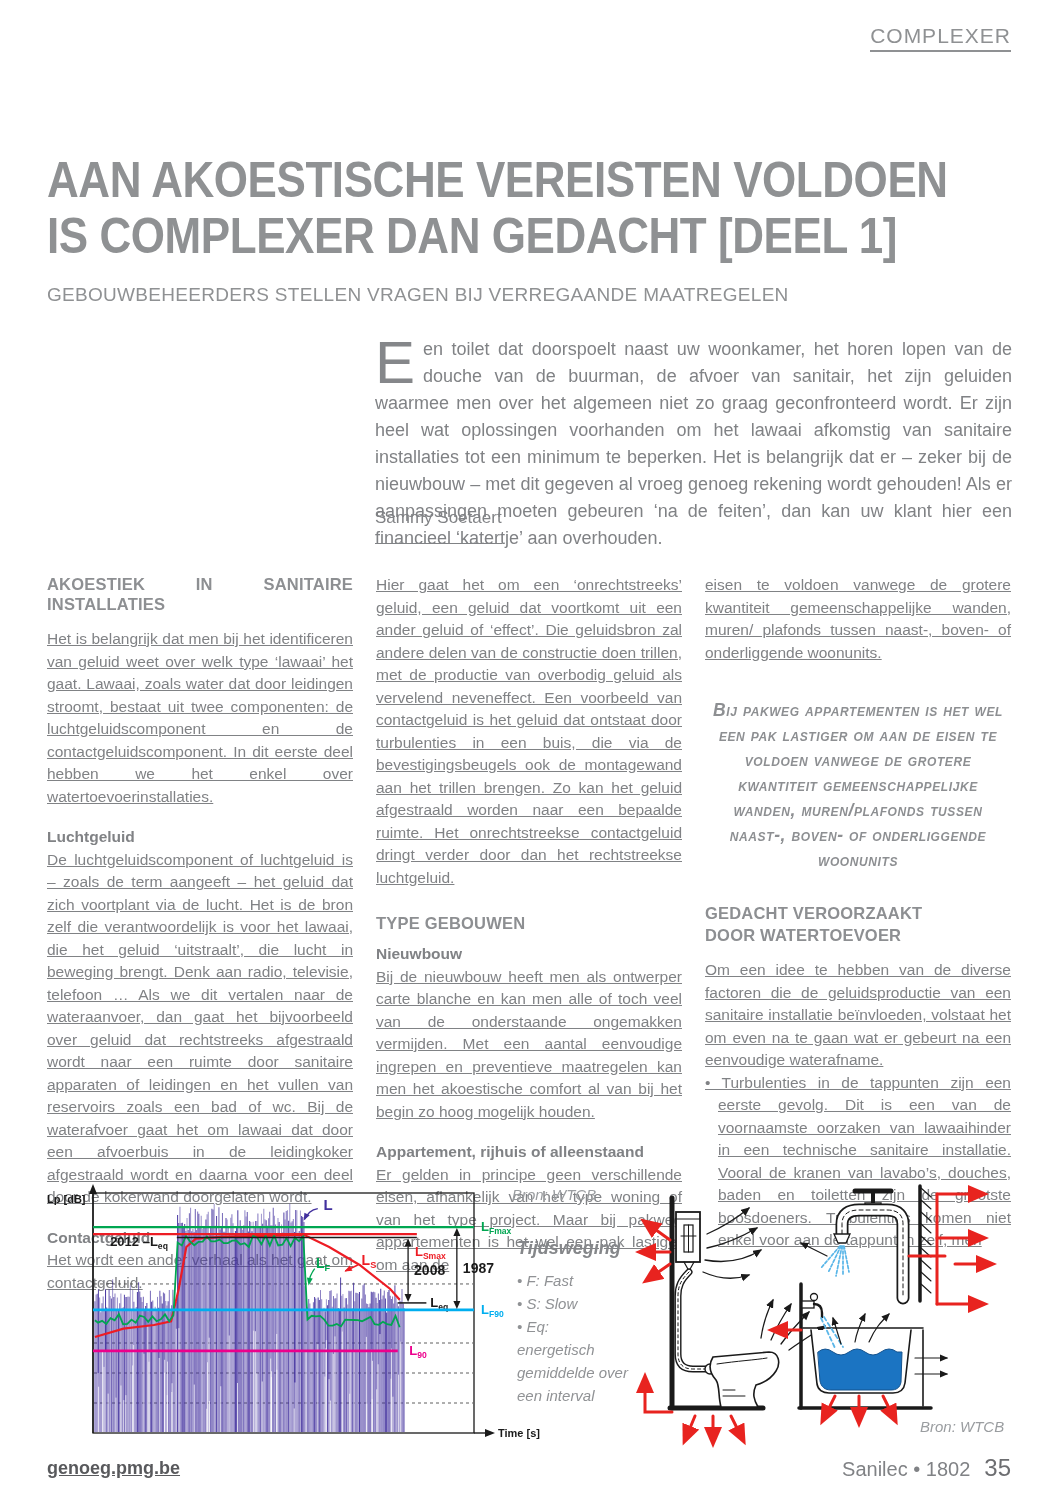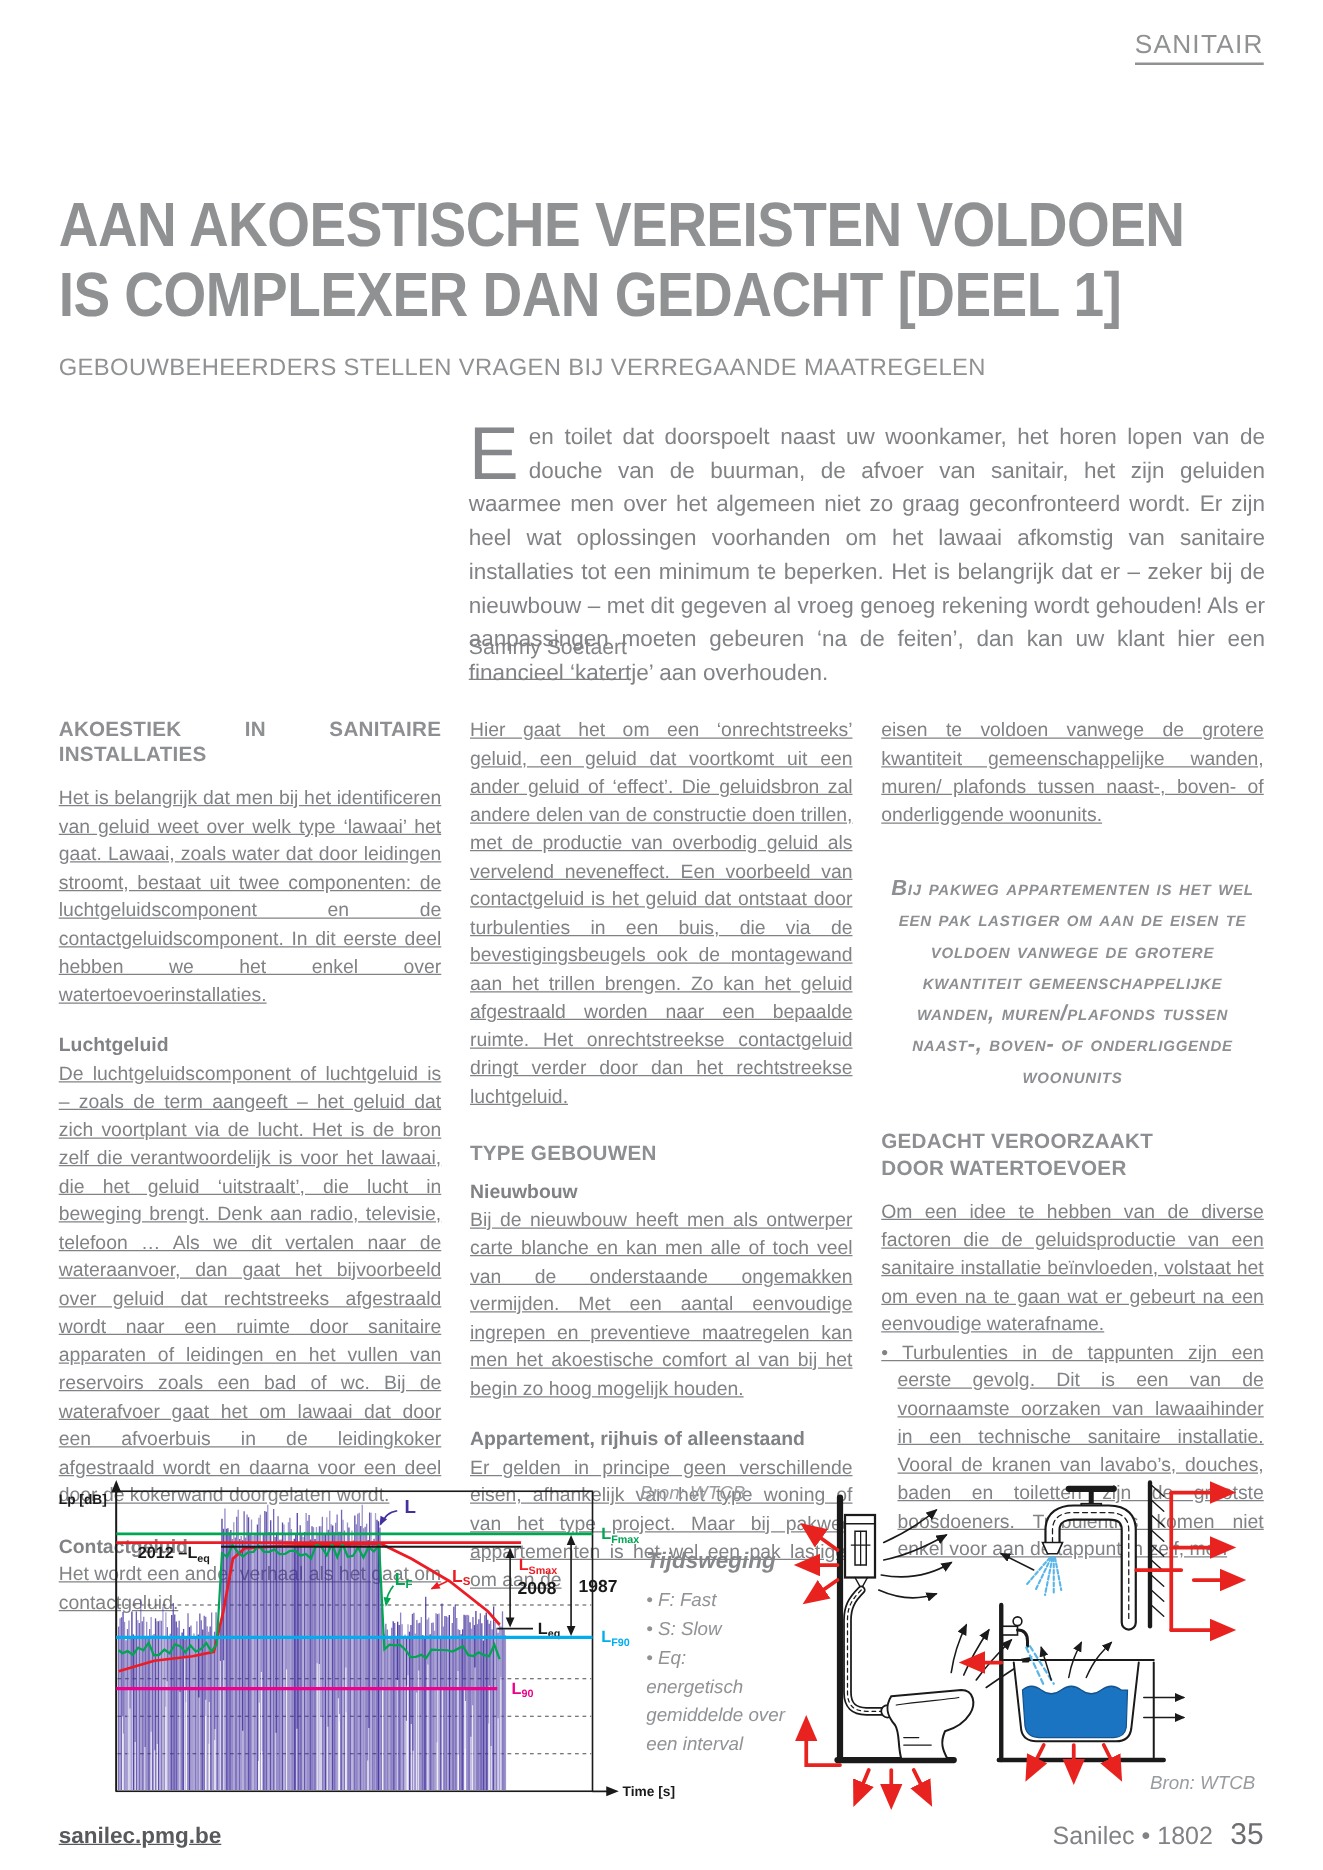--- a/index.html
+++ b/index.html
@@ -48,21 +48,21 @@
   .footer-right{position:absolute;right:47px;top:1454px;display:flex;align-items:baseline;gap:14px;}
   .footer-issue{font-size:20px;color:#808285;}
   .footer-page{font-size:24px;color:#6d6e71;}
   svg text{font-family:"Liberation Sans",sans-serif;}
 </style>
 </head>
 <body>
 
 <div class="page">
 
-  <div class="section-label">SANITAIR</div>
+  <div class="section-label">COMPLEXER</div>
 
   <div class="title">
     <div>AAN AKOESTISCHE VEREISTEN VOLDOEN</div>
     <div>IS COMPLEXER DAN GEDACHT [DEEL 1]</div>
   </div>
   <div class="subtitle">GEBOUWBEHEERDERS STELLEN VRAGEN BIJ VERREGAANDE MAATREGELEN</div>
 
   <div class="intro">
     <span class="dropcap">E</span><span>en toilet dat doorspoelt naast uw woonkamer, het horen lopen van de douche van de buurman, de afvoer van sanitair, het zijn geluiden waarmee men over het algemeen niet zo graag geconfronteerd wordt. Er zijn heel wat oplossingen voorhanden om het lawaai afkomstig van sanitaire installaties tot een minimum te beperken. Het is belangrijk dat er – zeker bij de nieuwbouw – met dit gegeven al vroeg genoeg rekening wordt gehouden! Als er aanpassingen moeten gebeuren ‘na de feiten’, dan kan uw klant hier een financieel ‘katertje’ aan overhouden.</span>
   </div>
@@ -618,19 +618,19 @@
           <path d="M220,220 L208,244" marker-end="url(#mk-red)"></path>
           <path d="M244,220 L244,246" marker-end="url(#mk-red)"></path>
           <path d="M268,220 L280,244" marker-end="url(#mk-red)"></path>
         </g>
       </g>
     </svg>
   </div>
 
   <div class="source src-diagram">Bron: WTCB</div>
 
-  <div class="footer-site">sanilec.pmg.be</div>
+  <div class="footer-site">genoeg.pmg.be</div>
   <div class="footer-right">
     <span class="footer-issue">Sanilec • 1802</span>
     <span class="footer-page">35</span>
   </div>
 
 </div>
 
 </body></html>

